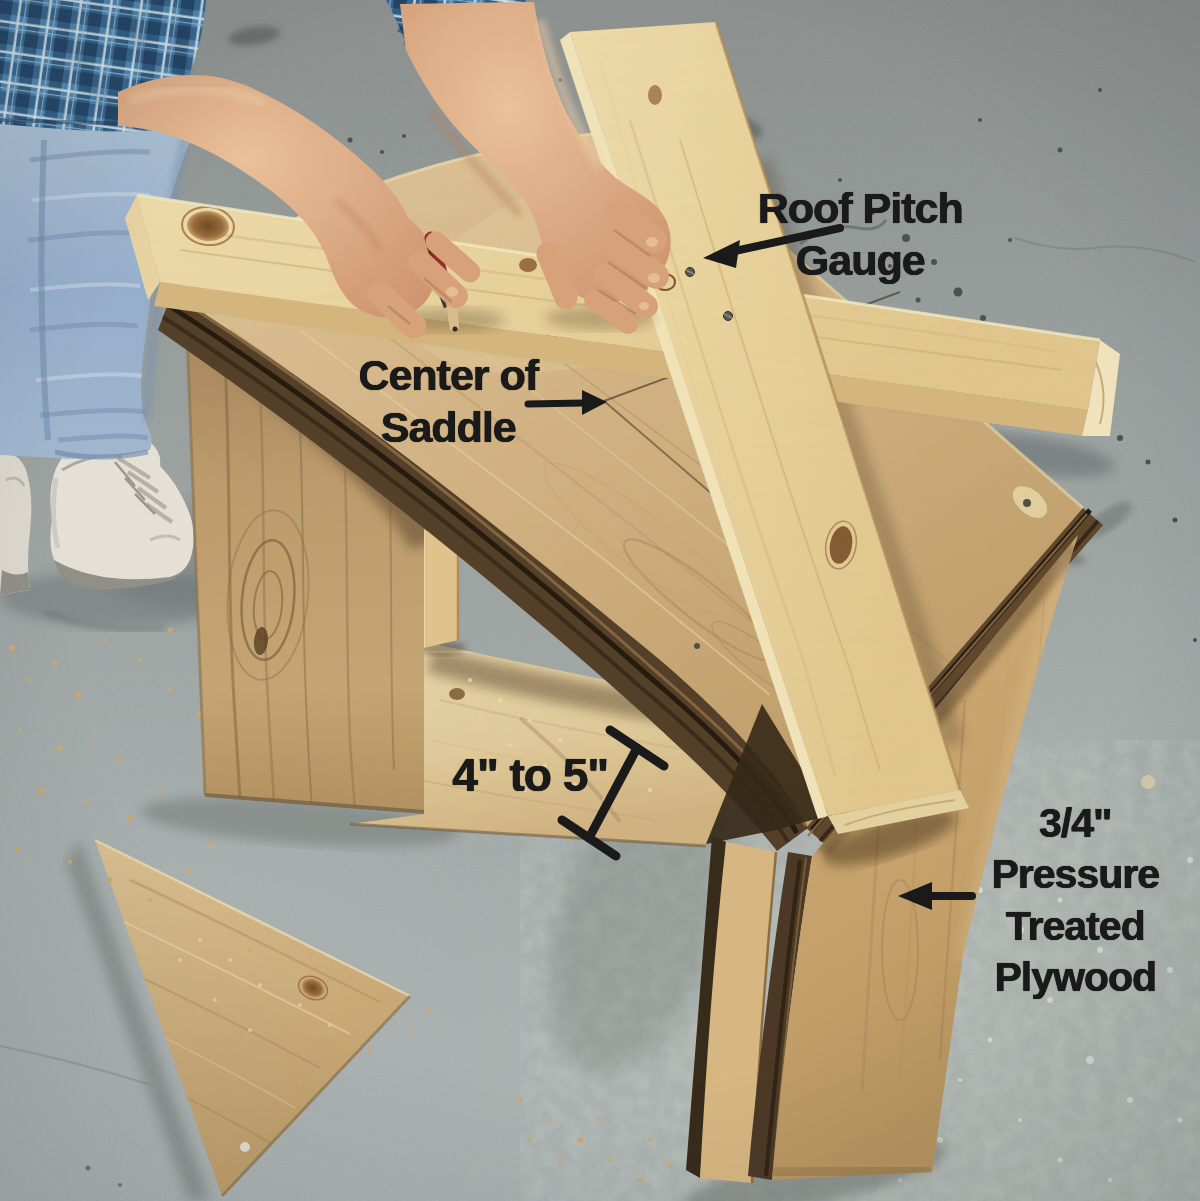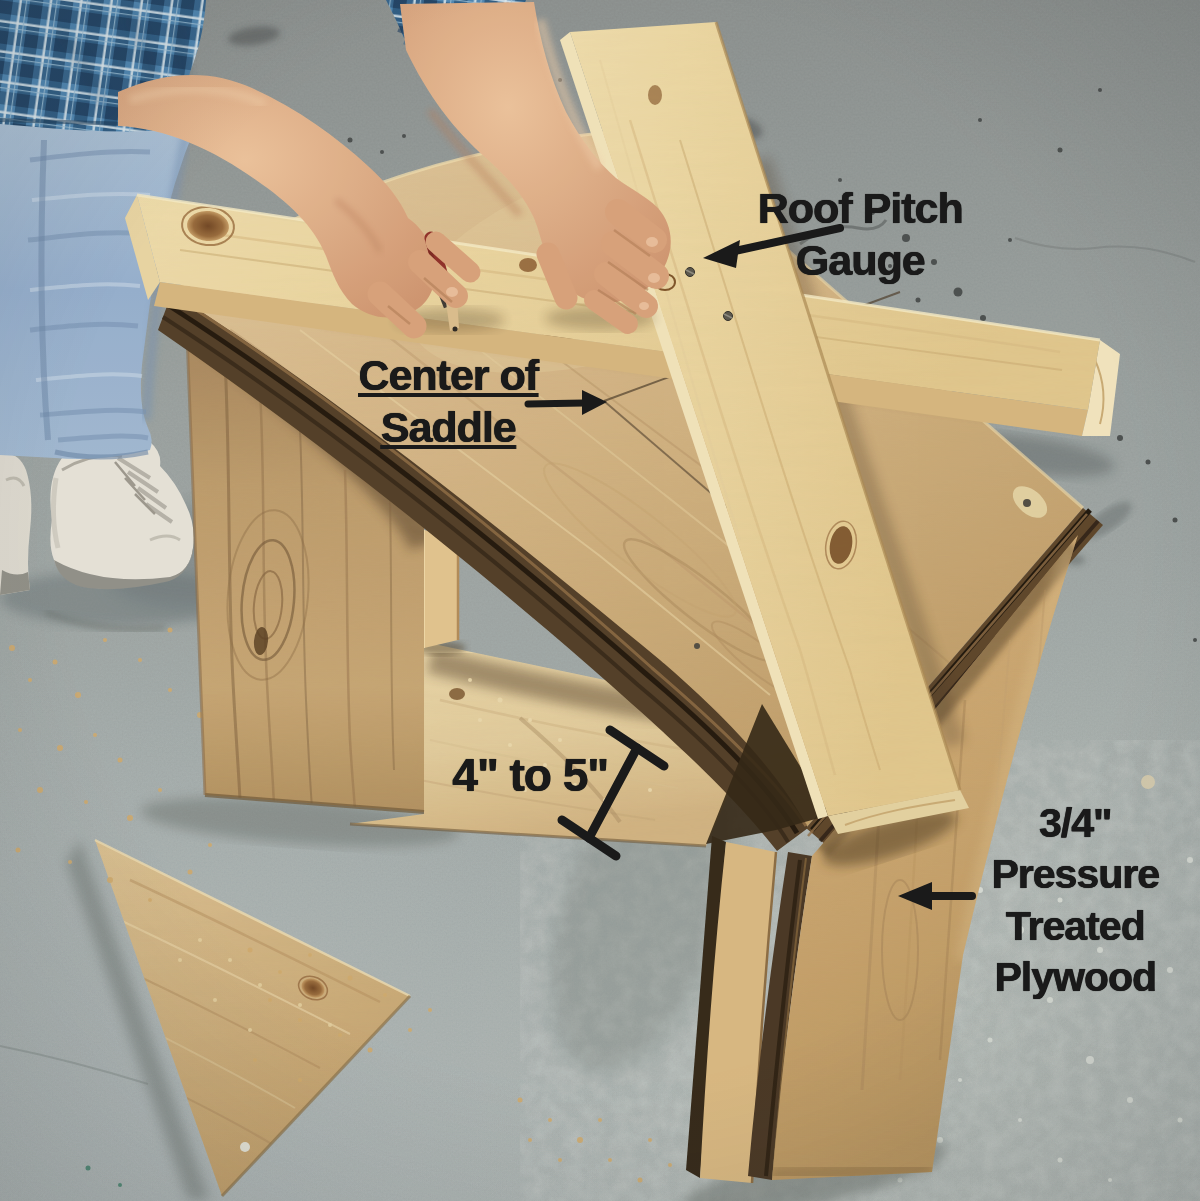--- a/index.html
+++ b/index.html
@@ -4,21 +4,21 @@
 <style>
   html,body{margin:0;padding:0;background:#777;}
   .stage{position:relative;width:1200px;height:1201px;overflow:hidden;background:#8b5cf6;
          font-family:"Liberation Sans",sans-serif;}
   .stage svg{position:absolute;left:0;top:0;}
   .label{position:absolute;color:#1a1a1a;font-weight:900;text-align:center;
          white-space:pre-line;letter-spacing:-1px;
          text-shadow:0 0 1px #1a1a1a, 0.7px 0 0 #1a1a1a;
          font-family:"Liberation Sans",sans-serif;}
   #lbl-rpg{left:690px;top:182px;width:340px;font-size:43px;line-height:1.22;}
-  #lbl-cos{left:323px;top:349px;width:250px;font-size:43px;line-height:1.22;text-decoration:underline;}
+  #lbl-cos{left:323px;top:349px;width:250px;font-size:43px;line-height:1.22;}
   #lbl-dim{left:420px;top:750px;width:220px;font-size:46px;line-height:1.1;}
   #lbl-ply{left:950px;top:798px;width:250px;font-size:41px;line-height:1.25;}
 </style>
 </head>
 <body>
 
 <div class="stage">
 <svg width="1200" height="1201" viewBox="0 0 1200 1201">
 <defs>
   <linearGradient id="gFloor" x1="0" y1="0" x2="0" y2="1">

